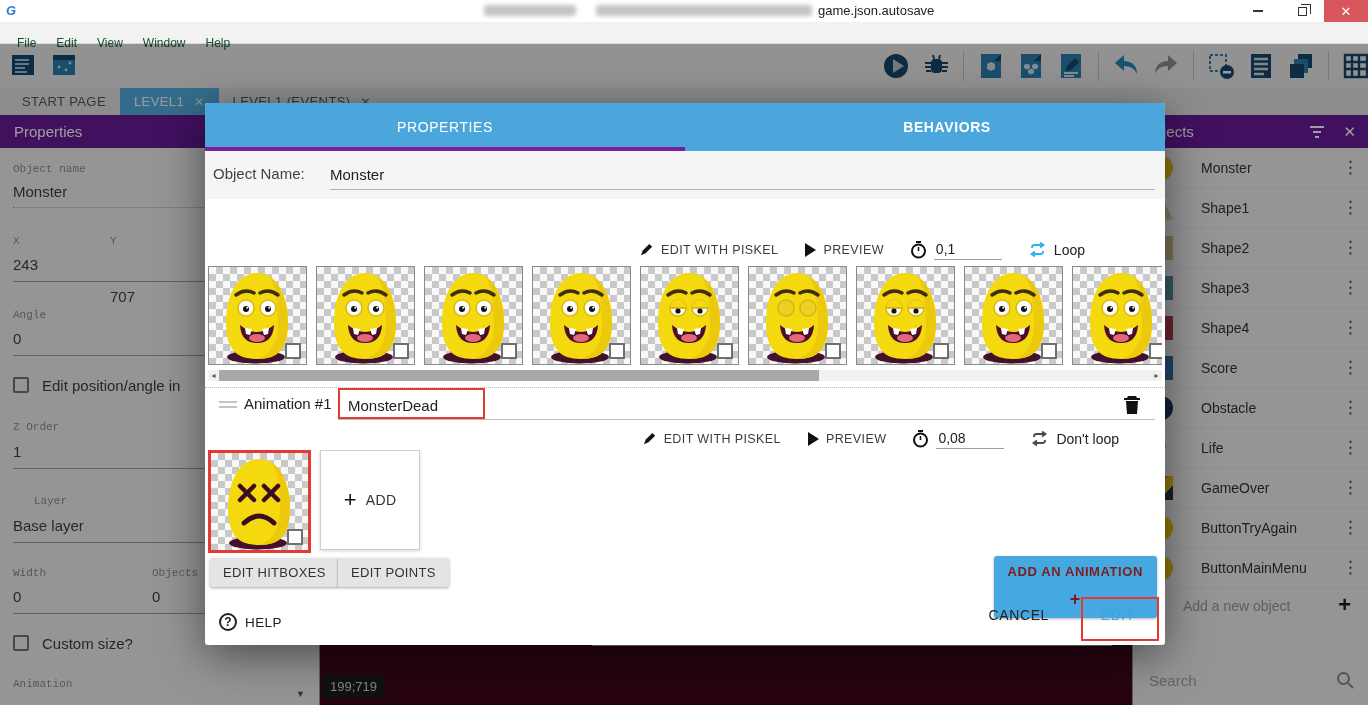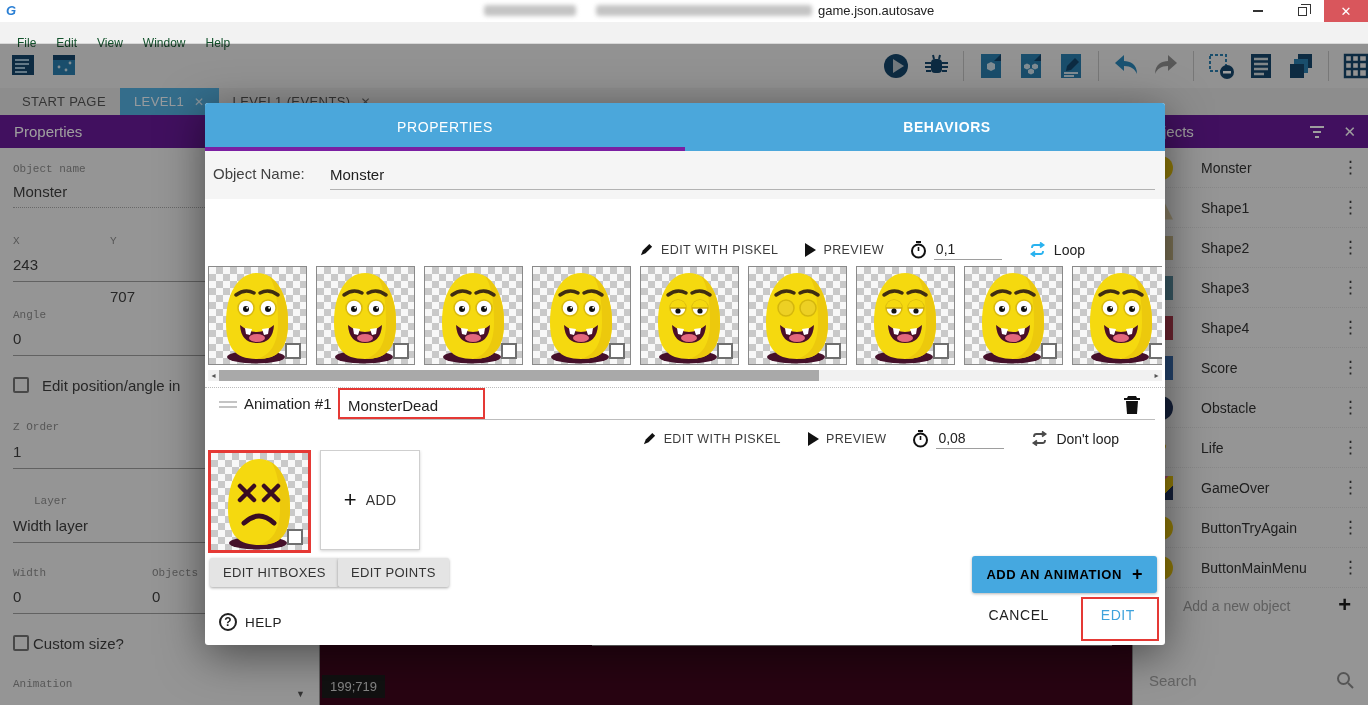--- a/index.html
+++ b/index.html
@@ -106,21 +106,21 @@
            background-size:14px 14px; }
   .frame.frame-red { border:3px solid #e53935; width:103px; height:103px; }
   .frame-chk { position:absolute; right:5px; bottom:5px; width:16px; height:16px; background:#fff; border:2px solid #6f6f6f; }
   .hscroll { position:absolute; left:3px; width:954px; height:11px; background:#f1f1f1; }
   .hscroll .thumb { position:absolute; left:11px; top:0; width:600px; height:11px; background:#a9a9a9; }
   .hs-arrow { position:absolute; top:0; width:11px; height:11px; font-size:8px; color:#555; text-align:center; line-height:11px; }
   .dotted-div { position:absolute; left:0; width:960px; border-top:1px dotted #bdbdbd; }
   .add-card { position:relative; width:100px; height:100px; background:#fff; border:1px solid #cfcfcf; box-shadow:0 1px 3px rgba(0,0,0,.18); display:flex; align-items:center; justify-content:center; gap:9px; font-size:14px; color:#333; letter-spacing:.3px; flex:0 0 auto; }
   .add-card .plus { font-size:22px; font-weight:400; color:#111; }
   .gray-btn { position:absolute; background:#e4e4e4; border-radius:2px; box-shadow:0 1px 3px rgba(0,0,0,.35); font-size:13px; color:#333; letter-spacing:.3px; padding:7px 13px; }
-  .add-anim-btn { position:absolute; right:8px; background:#45a8e0; color:#000000; font-size:13px; font-weight:bold; letter-spacing:.6px; border-radius:3px; box-shadow:0 1px 3px rgba(0,0,0,.3); padding:8px 14px; display:flex; align-items:center; gap:10px; }
+  .add-anim-btn { position:absolute; right:8px; background:#45a8e0; color:#7f1d1d; font-size:13px; font-weight:bold; letter-spacing:.6px; border-radius:3px; box-shadow:0 1px 3px rgba(0,0,0,.3); padding:8px 14px; display:flex; align-items:center; gap:10px;flex-direction:column; }
   .add-anim-btn .plus { font-size:18px; font-weight:bold; }
   .help-btn { position:absolute; left:14px; bottom:14px; display:flex; align-items:center; gap:8px; font-size:13.5px; color:#212121; letter-spacing:.4px; }
   .q-circle { width:18px; height:18px; border:2px solid #212121; border-radius:50%; font-size:12px; font-weight:bold; display:flex; align-items:center; justify-content:center; }
   .cancel-btn { position:absolute; right:108px; bottom:16px; font-size:14px; color:#212121; letter-spacing:.6px; padding:6px 8px; }
   .apply-btn { position:absolute; right:22px; bottom:16px; font-size:14px; color:#3fa3dc; letter-spacing:.6px; padding:6px 8px; }
   .red-box { position:absolute; border:2px solid #e53935; }
   .name-red-box { left:133px; top:285px; width:147px; height:31px; }
   .apply-red-box { right:6px; bottom:4px; width:78px; height:44px; }
 
   svg { display:block; }
@@ -283,31 +283,31 @@
     <div class="fld-line" style="left:13px; top:240px; width:290px;"></div>
 
     <div class="chk" style="left:13px; top:262px;"></div>
     <span class="chk-label" style="left:42px; top:262px;">Edit position/angle in</span>
 
     <span class="fld-label" style="left:13px; top:306px;">Z Order</span>
     <span class="fld-value" style="left:13px; top:328px;">1</span>
     <div class="fld-line" style="left:13px; top:353px; width:290px;"></div>
 
     <span class="fld-label" style="left:13px; top:380px;margin-left:21px;">Layer</span>
-    <span class="fld-value" style="left:13px; top:402px;">Width layer</span>
+    <span class="fld-value" style="left:13px; top:402px;">Base layer</span>
     <div class="fld-line" style="left:13px; top:427px; width:290px;"></div>
 
     <span class="fld-label" style="left:13px; top:452px;">Width</span>
     <span class="fld-label" style="left:152px; top:452px;">Objects</span>
     <span class="fld-value" style="left:13px; top:473px;">0</span>
     <span class="fld-value" style="left:152px; top:473px;">0</span>
     <div class="fld-line" style="left:13px; top:498px; width:290px;"></div>
 
     <div class="chk" style="left:13px; top:520px;"></div>
-    <span class="chk-label" style="left:33px; top:520px;">Custom size?</span>
+    <span class="chk-label" style="left:42px; top:520px;">Custom size?</span>
 
     <span class="fld-label" style="left:13px; top:563px;">Animation</span>
     <span class="dd-caret" style="left:296px; top:574px;">▼</span>
   </div>
 
   <div class="abs scene">
     <div class="scene-rect"></div>
     <div class="coord-badge">199;719</div>
   </div>
 

